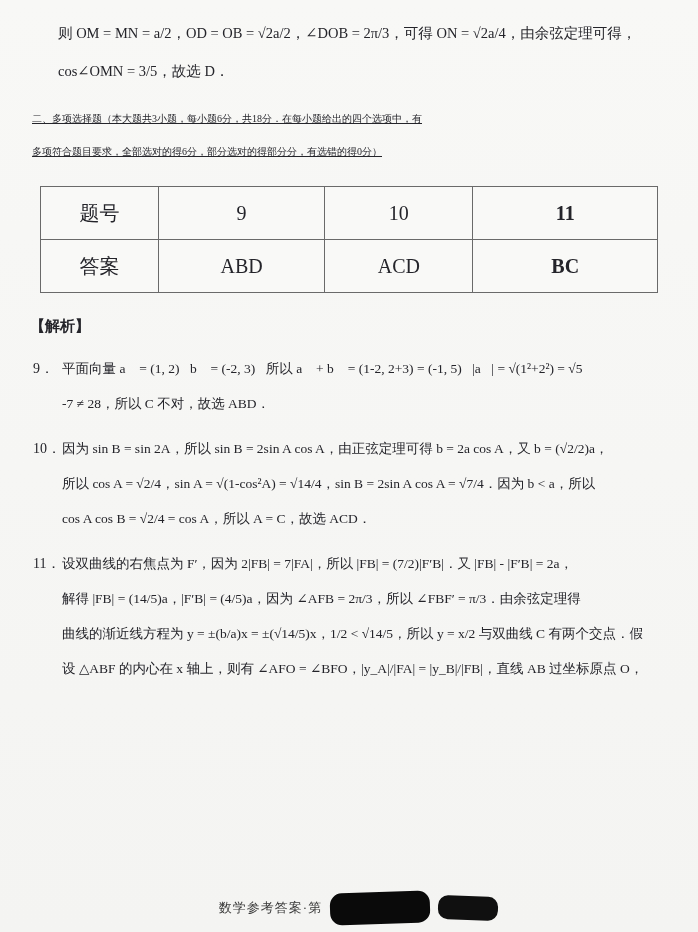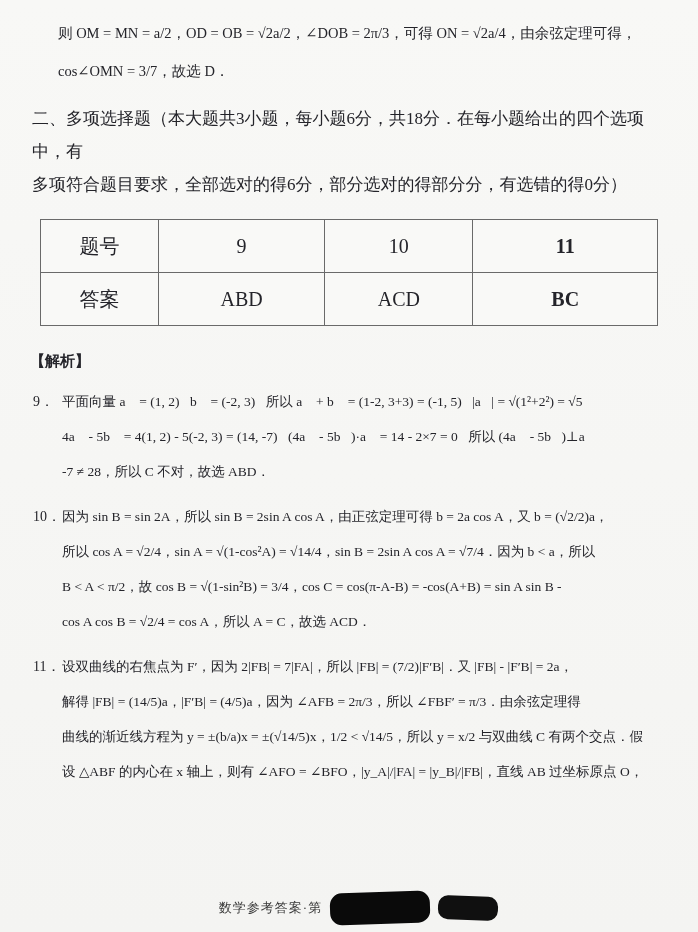--- a/index.html
+++ b/index.html
@@ -12,21 +12,21 @@
   .page{
     position:relative;
     width:698px;height:932px;
     box-sizing:border-box;
     padding:14px 40px 0 40px;
     overflow:hidden;
     background:linear-gradient(180deg,#f8f8f6 0%,#f4f4f2 100%);
   }
   .line{line-height:38px;font-size:14.5px;}
   .intro{margin-left:18px;}
-  .heading .line{line-height:33px;font-size:17px;}
+  .heading .line{line-height:33px;font-size:10px;text-decoration:underline;}
   .heading{margin-top:12px;margin-left:-8px;}
   table.answers{
     width:100%;
     border-collapse:collapse;
     margin:18px auto 18px auto;
     table-layout:fixed;
   }
   table.answers td{
     border:1px solid #6a6a6a;
     height:50px;
@@ -37,20 +37,21 @@
   }
   td.c1{width:19%;}
   td.c2{width:27%;}
   td.c3{width:24%;}
   td.c4{width:30%;font-weight:bold;}
   .analysis-label{
     font-weight:bold;
     font-size:15px;
     margin:14px 0 6px -10px;
     line-height:34px;
+    font-family:Liberation Mono, monospace;
   }
   .solution{
     position:relative;
     margin-left:-7px;
     padding-left:29px;
     margin-bottom:10px;
   }
   .solution .num{
     position:absolute;
     left:0;top:0;
@@ -88,21 +89,21 @@
     transform:rotate(2deg);
   }
 </style>
 </head>
 <body>
 
 <div class="page">
 
   <div class="intro">
     <div class="line">则 OM = MN = a/2，OD = OB = √2a/2，∠DOB = 2π/3，可得 ON = √2a/4，由余弦定理可得，</div>
-    <div class="line">cos∠OMN = 3/7，故选 D．</div>
+    <div class="line">cos∠OMN = 3/5，故选 D．</div>
   </div>
 
   <div class="heading">
     <div class="line">二、多项选择题（本大题共3小题，每小题6分，共18分．在每小题给出的四个选项中，有</div>
     <div class="line">多项符合题目要求，全部选对的得6分，部分选对的得部分分，有选错的得0分）</div>
   </div>
 
   <table class="answers">
     <tbody>
       <tr>
@@ -117,30 +118,28 @@
         <td class="c3">ACD</td>
         <td class="c4">BC</td>
       </tr>
     </tbody>
   </table>
 
   <div class="analysis-label">【解析】</div>
 
   <div class="solution">
     <span class="num">9．</span>
-    <div class="line">平面向量 a⃗ = (1, 2)，b⃗ = (-2, 3)，所以 a⃗ + b⃗ = (1-2, 3+3) = (-1, 5)，|a⃗| = √(1²+2²) = √5，</div>
-    <div class="line">4a⃗ - 5b⃗ = 4(1, 2) - 5(-2, 3) = (14, -7)，(4a⃗ - 5b⃗)·a⃗ = 14 - 2×7 = 0，所以 (4a⃗ - 5b⃗)⊥a⃗，</div>
+    <div class="line">平面向量 a⃗ = (1, 2)，b⃗ = (-2, 3)，所以 a⃗ + b⃗ = (1-2, 2+3) = (-1, 5)，|a⃗| = √(1²+2²) = √5，</div>
     <div class="line">-7 ≠ 28，所以 C 不对，故选 ABD．</div>
   </div>
 
   <div class="solution">
     <span class="num">10．</span>
     <div class="line">因为 sin B = sin 2A，所以 sin B = 2sin A cos A，由正弦定理可得 b = 2a cos A，又 b = (√2/2)a，</div>
     <div class="line">所以 cos A = √2/4，sin A = √(1-cos²A) = √14/4，sin B = 2sin A cos A = √7/4．因为 b &lt; a，所以</div>
-    <div class="line">B &lt; A &lt; π/2，故 cos B = √(1-sin²B) = 3/4，cos C = cos(π-A-B) = -cos(A+B) = sin A sin B -</div>
     <div class="line">cos A cos B = √2/4 = cos A，所以 A = C，故选 ACD．</div>
   </div>
 
   <div class="solution">
     <span class="num">11．</span>
     <div class="line">设双曲线的右焦点为 F′，因为 2|FB| = 7|FA|，所以 |FB| = (7/2)|F′B|．又 |FB| - |F′B| = 2a，</div>
     <div class="line">解得 |FB| = (14/5)a，|F′B| = (4/5)a，因为 ∠AFB = 2π/3，所以 ∠FBF′ = π/3．由余弦定理得</div>
     <div class="line">曲线的渐近线方程为 y = ±(b/a)x = ±(√14/5)x，1/2 &lt; √14/5，所以 y = x/2 与双曲线 C 有两个交点．假</div>
     <div class="line">设 △ABF 的内心在 x 轴上，则有 ∠AFO = ∠BFO，|y_A|/|FA| = |y_B|/|FB|，直线 AB 过坐标原点 O，</div>
   </div>

